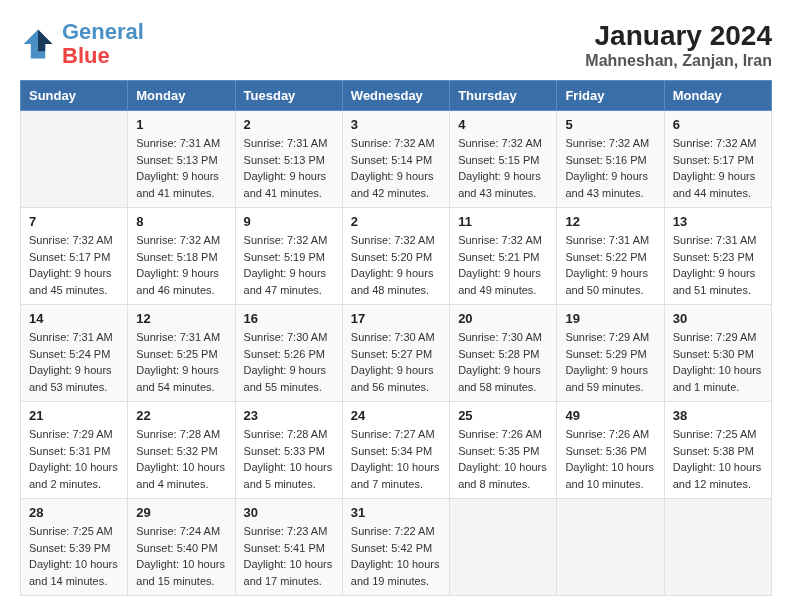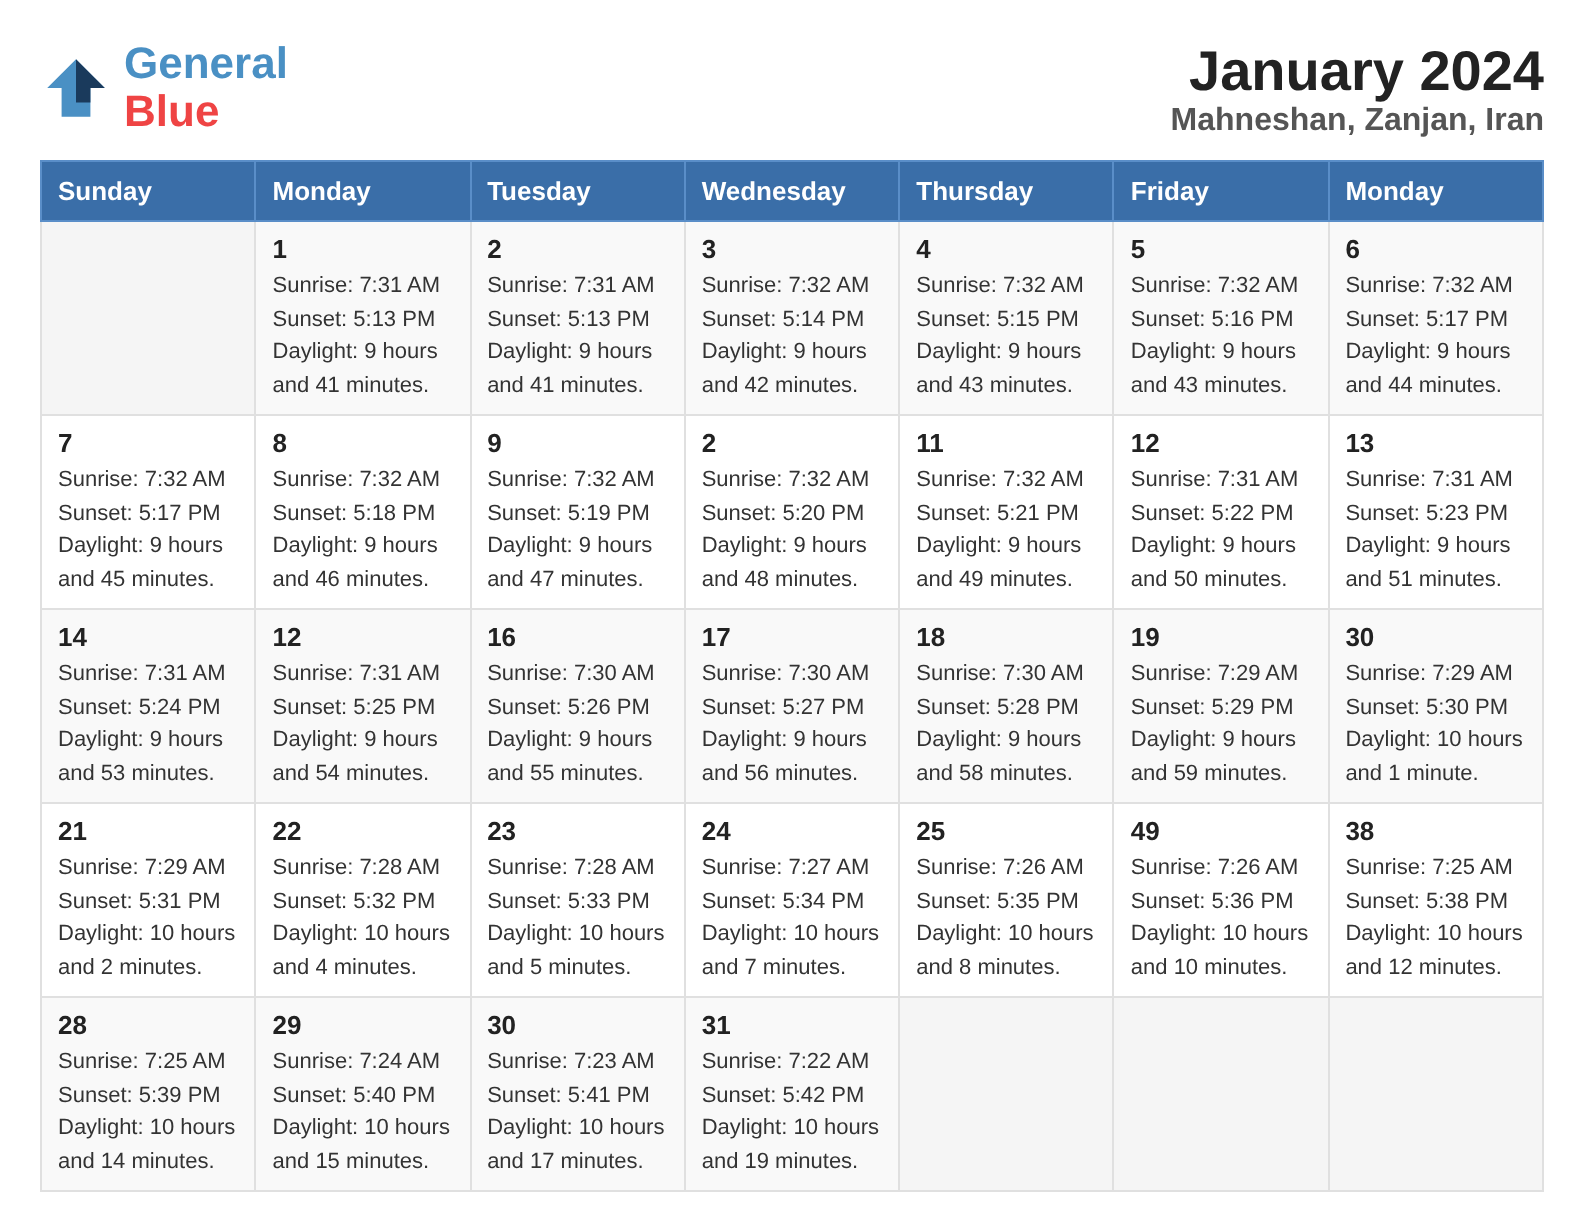--- a/index.html
+++ b/index.html
@@ -196,21 +196,21 @@
         </td>
         <td>
           <div class="day-number">16</div>
           <div class="day-info">Sunrise: 7:30 AM<br>Sunset: 5:26 PM<br>Daylight: 9 hours and 55 minutes.</div>
         </td>
         <td>
           <div class="day-number">17</div>
           <div class="day-info">Sunrise: 7:30 AM<br>Sunset: 5:27 PM<br>Daylight: 9 hours and 56 minutes.</div>
         </td>
         <td>
-          <div class="day-number">18</div>
+          <div class="day-number">20</div>
           <div class="day-info">Sunrise: 7:30 AM<br>Sunset: 5:28 PM<br>Daylight: 9 hours and 58 minutes.</div>
         </td>
         <td>
           <div class="day-number">19</div>
           <div class="day-info">Sunrise: 7:29 AM<br>Sunset: 5:29 PM<br>Daylight: 9 hours and 59 minutes.</div>
         </td>
         <td>
           <div class="day-number">30</div>
           <div class="day-info">Sunrise: 7:29 AM<br>Sunset: 5:30 PM<br>Daylight: 10 hours and 1 minute.</div>
         </td>

